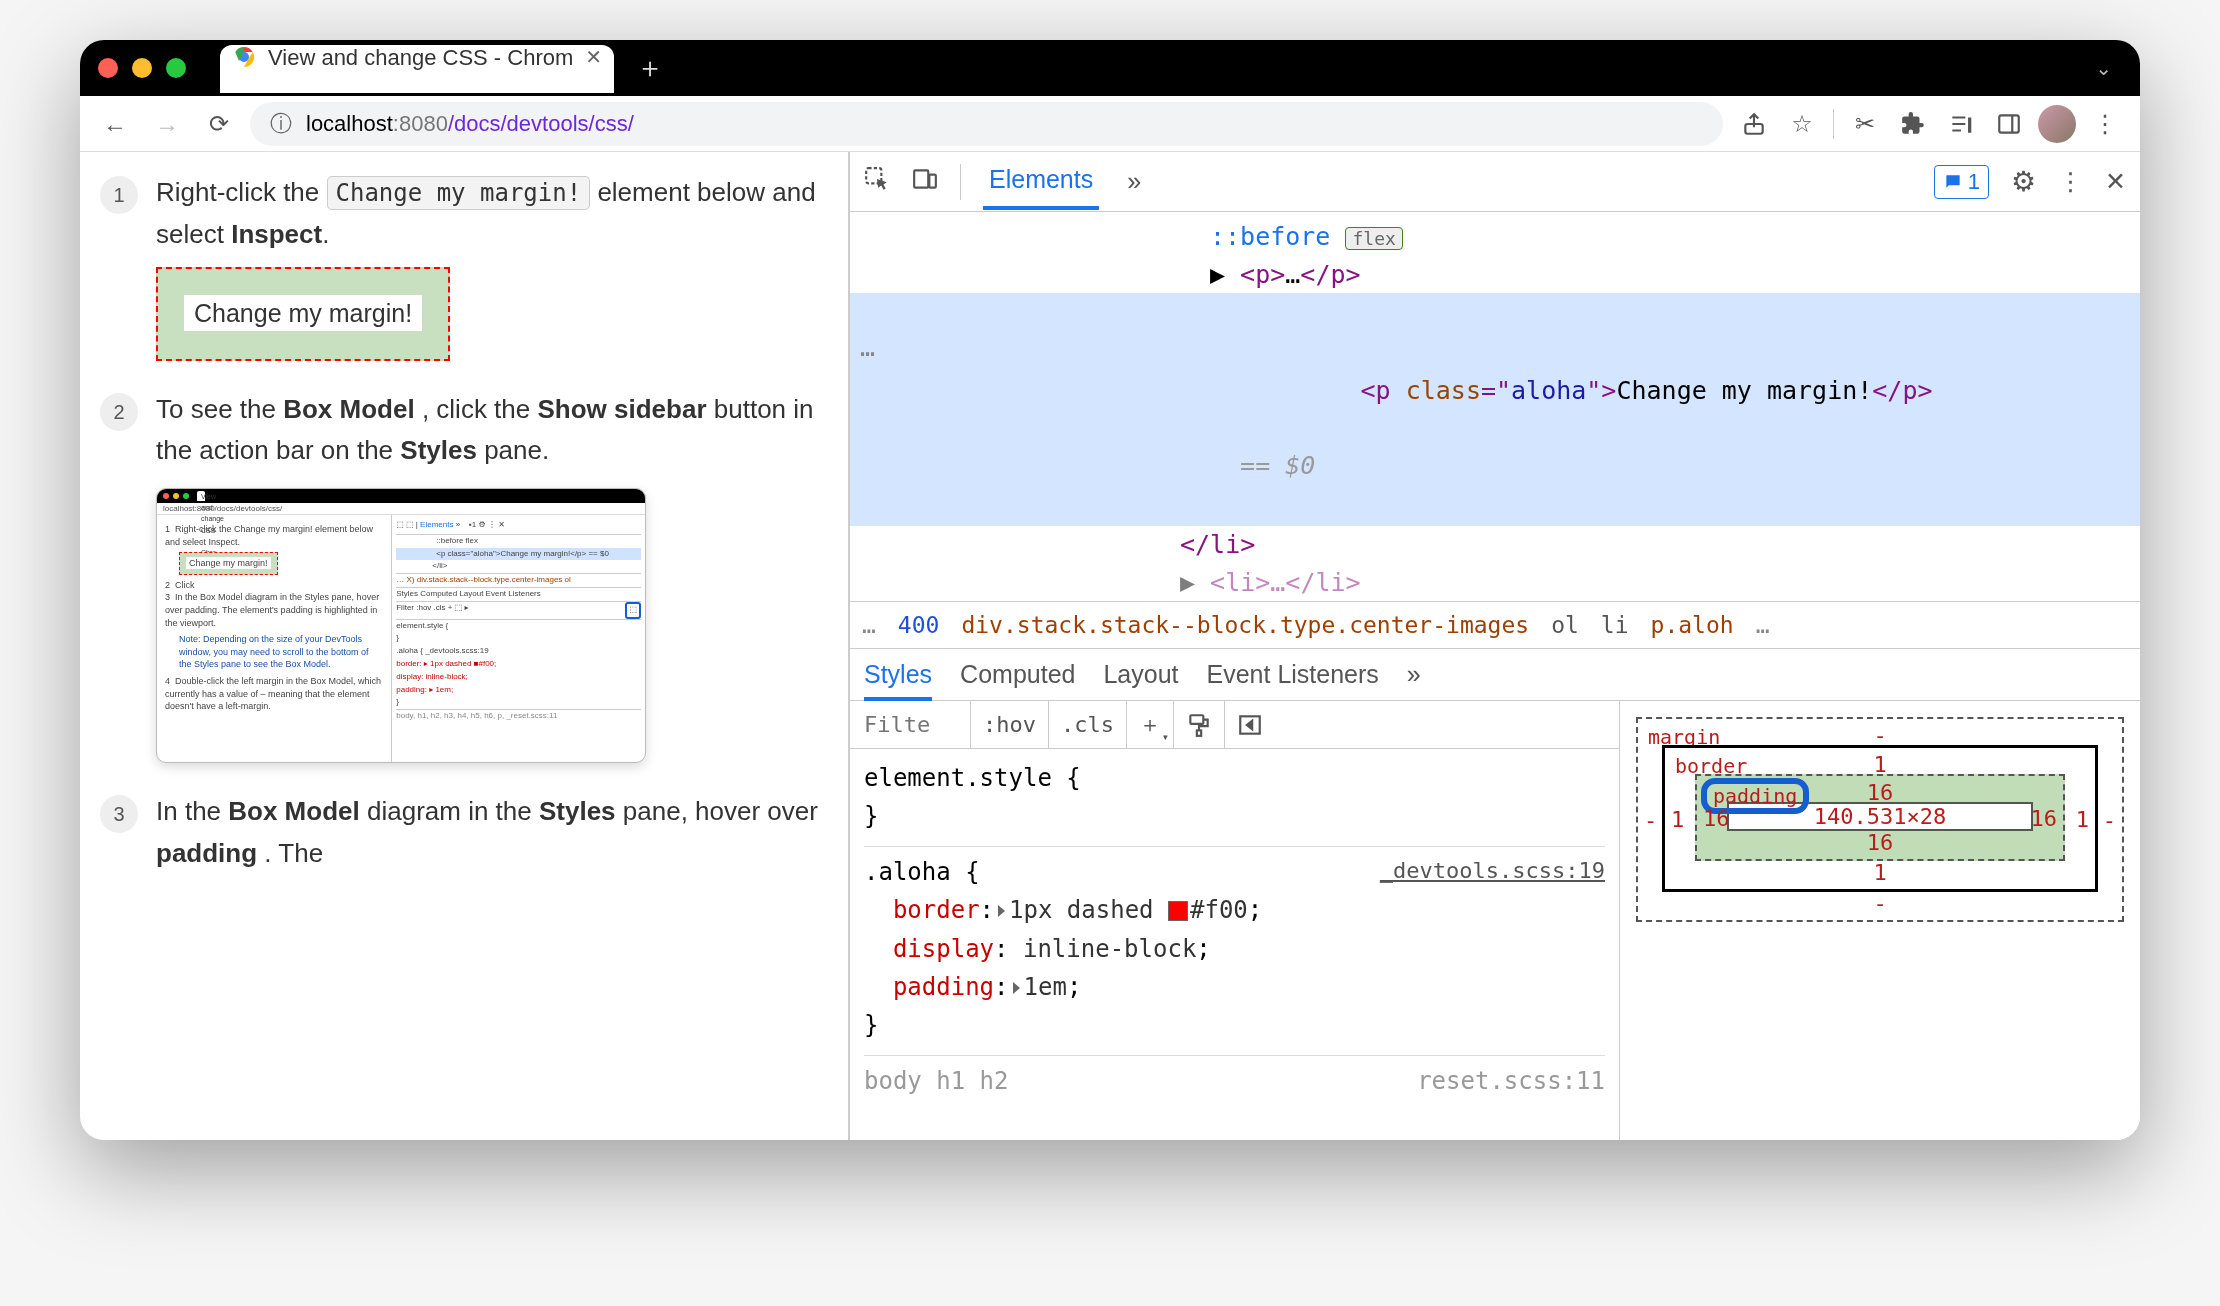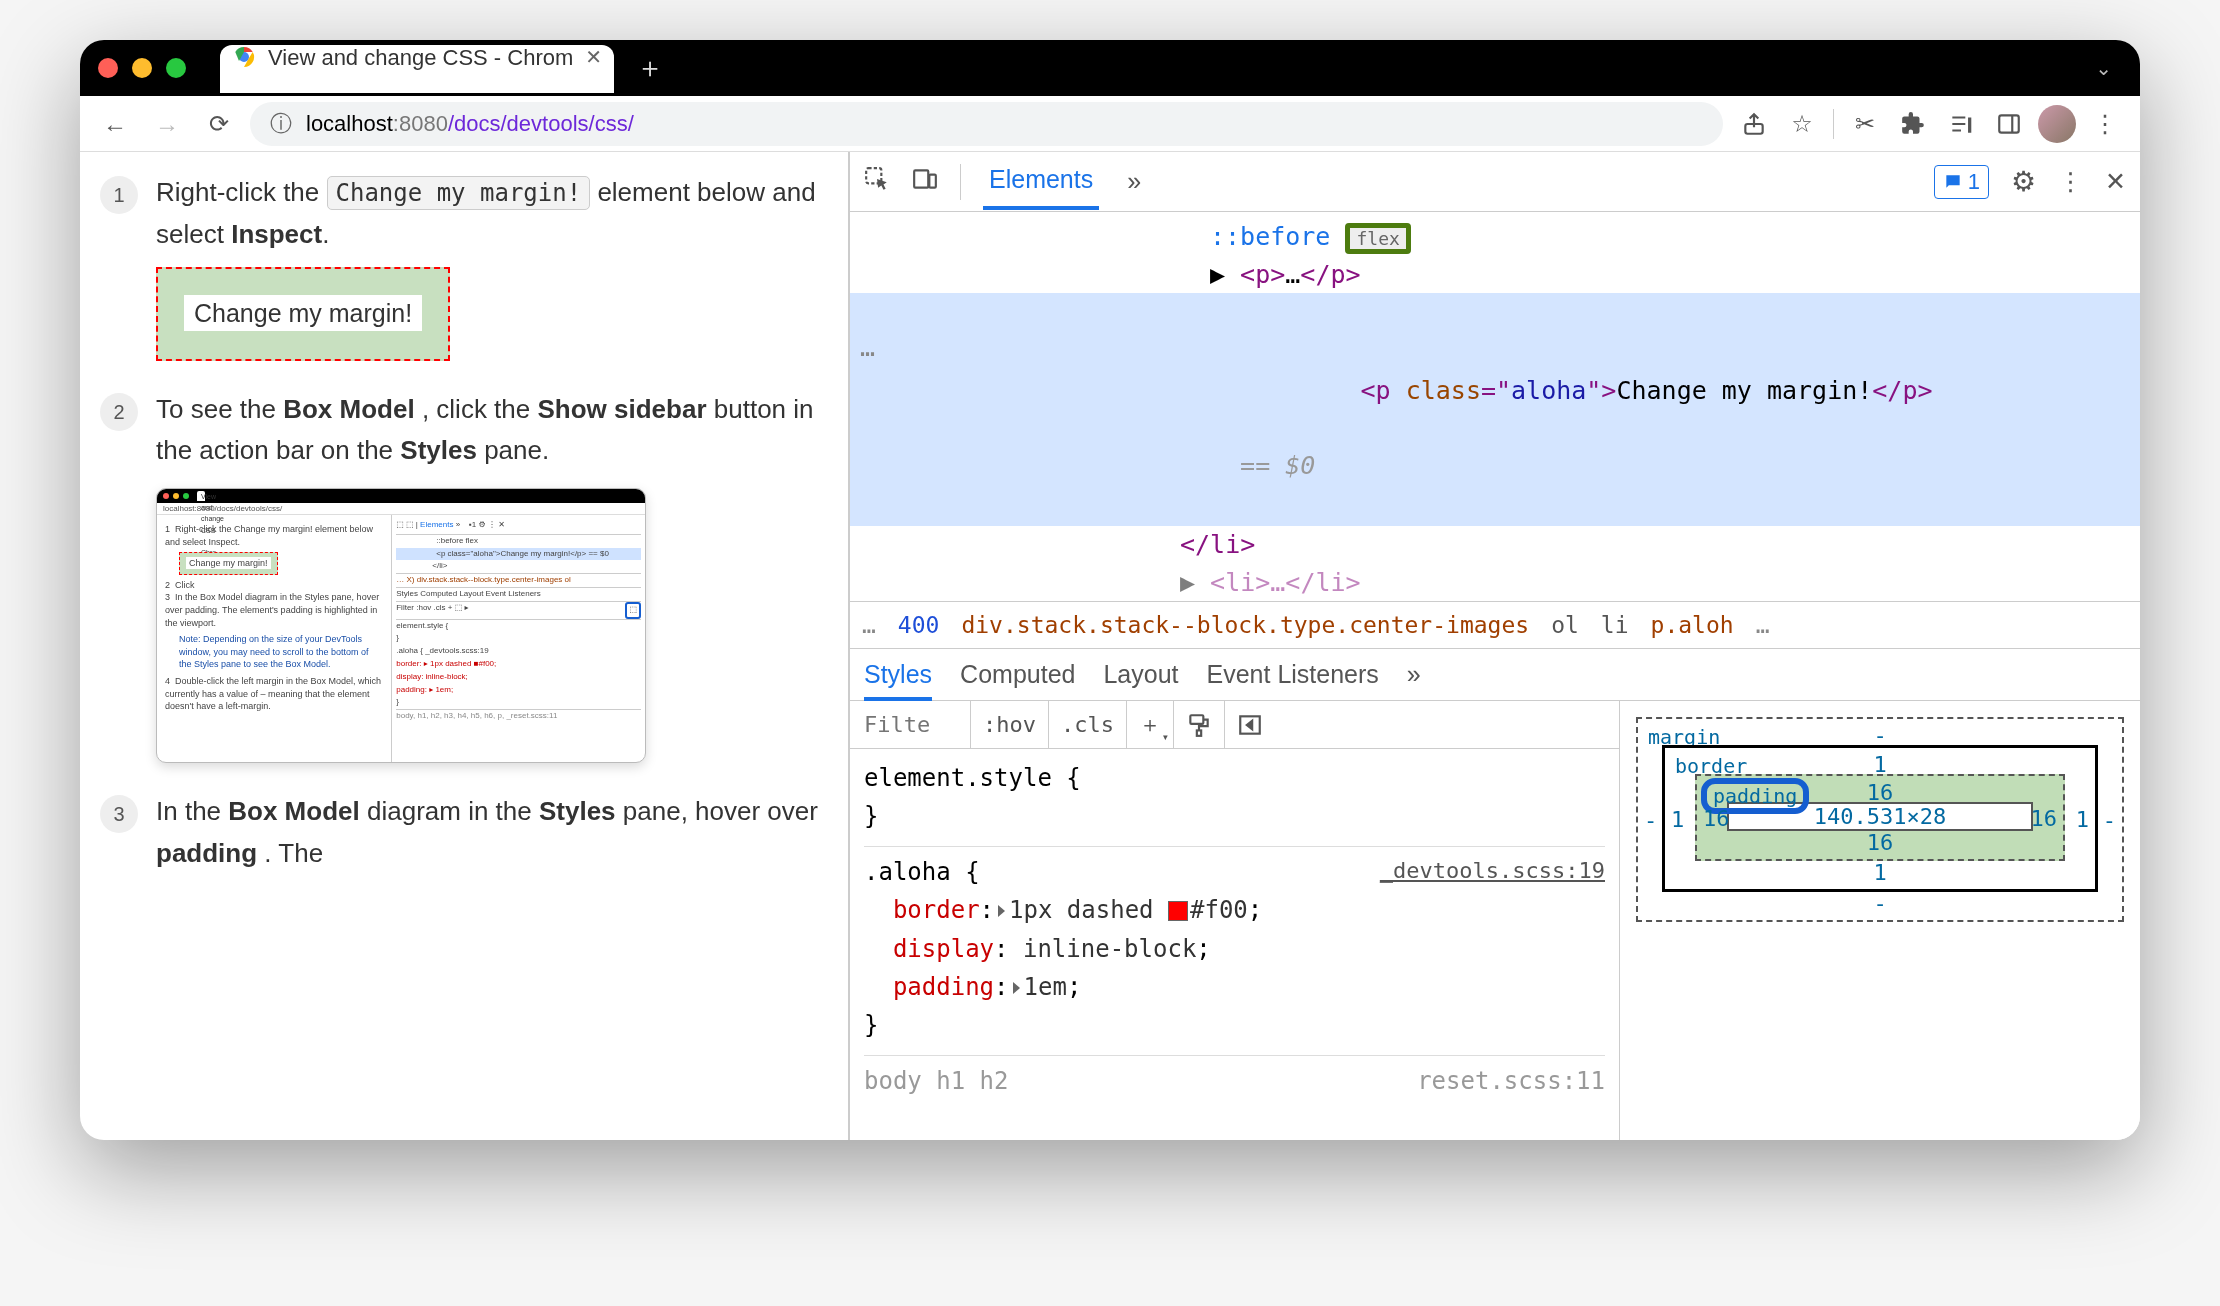--- a/index.html
+++ b/index.html
@@ -61,21 +61,21 @@
   
   .dom-panel { font-family: ui-monospace, Menlo, monospace; font-size: 25px; line-height: 1.5; padding: 6px 0 0 0; overflow: hidden; flex: 0 0 auto; }
   .dom-line { white-space: pre; padding: 0 10px 0 360px; }
   .dom-line.selected { background: #d4e5ff; position: relative; padding-top:4px; padding-bottom:4px;}
   .dom-line.selected .ellipsis { position: absolute; left: 10px; color: #888; }
   .tag-c { color: #881280; }
   .attr-n { color: #994500; }
   .attr-v { color: #1a1aa6; }
   .txt-c { color: #000; }
   .pseudo { color: #1a73e8; }
-  .flex-badge { background: #eee; border: 5px solid #4d7c0f; border-radius: 4px; font-size: 18px; padding: 0 6px; color: #666;}
+  .flex-badge { background: #eee; border: 1px solid #4d7c0f; border-radius: 4px; font-size: 18px; padding: 0 6px; color: #666;}
   .dollar { color: #999; font-style: italic; }
   
   .crumbs { border-top: 1px solid #ccc; border-bottom: 1px solid #ccc; height: 48px; display: flex; align-items: center; padding: 0 12px; font-size: 23px; gap: 22px; color: #555; font-family: ui-monospace, Menlo, monospace; }
   .crumb-main { color: #a03f00; }
   .crumb-num { color: #1d4ed8; }
   .crumbs .ell { color: #888; }
   
   .styles-tabs { border-bottom: 1px solid #ccc; height: 52px; display: flex; align-items: center; gap: 28px; padding: 0 14px; font-size: 25px; color: #555; }
   .styles-tabs .active { color: #1a73e8; border-bottom: 4px solid #1a73e8; padding-bottom: 8px; padding-top: 12px;}
   .styles-row { display: flex; flex: 1; overflow: hidden; }
@@ -85,21 +85,21 @@
   .filter-bar input { border: none; outline: none; padding: 0 14px; font-family: inherit; font-size: inherit; width: 120px; height: 100%; color: #888;}
   .filter-bar .fb { padding: 0 12px; border-left: 1px solid #ccc; height: 100%; display: flex; align-items: center; cursor: pointer;}
   .rules { font-family: ui-monospace, Menlo, monospace; font-size: 24px; padding: 10px 14px; line-height: 1.6; overflow: hidden; }
   .rule-block { border-bottom: 1px solid #ddd; padding-bottom: 10px; margin-bottom: 6px; position: relative; }
   .rule-src { float: right; text-decoration: underline; color: #555; font-size: 22px;}
   .prop-n { color: #c80000; }
   .prop-v { color: #333; }
   .color-swatch { display: inline-block; width: 20px; height: 20px; background:#f00; vertical-align: middle; margin-right: 2px; border: 1px solid #666;}
   .triangle { display: inline-block; width: 0; height: 0; border-left: 7px solid #666; border-top: 6px solid transparent; border-bottom: 6px solid transparent; margin: 0 4px; vertical-align: middle; }
   
-  .box-model { font-family: ui-monospace, Menlo, monospace; font-size: 22px; color: #0369a1; }
+  .box-model { font-family: ui-monospace, Menlo, monospace; font-size: 22px; color: #b91c1c; }
   .bm-margin { border: 2px dashed #555; padding: 26px 24px 28px; position: relative; }
   .bm-label { position: absolute; top: 6px; left: 10px; font-size: 20px; }
   .bm-val { font-size: 22px; text-align: center; }
   .bm-top { position: absolute; top: 4px; left: 50%; transform: translateX(-50%); }
   .bm-bot { position: absolute; bottom: 4px; left: 50%; transform: translateX(-50%); }
   .bm-left { position: absolute; left: 6px; top: 50%; transform: translateY(-50%); }
   .bm-right { position: absolute; right: 6px; top: 50%; transform: translateY(-50%); }
   .bm-border { border: 3px solid #000; padding: 26px 30px 28px; position: relative; background: #fff; }
   .bm-padding { border: 2px dashed #555; padding: 26px 30px 28px; position: relative; background: #c1ddb7; }
   .bm-padding .bm-label { background: transparent; border: 6px solid #155ed0; border-radius: 14px; padding: 0 6px; left: 4px; top: 2px;}

